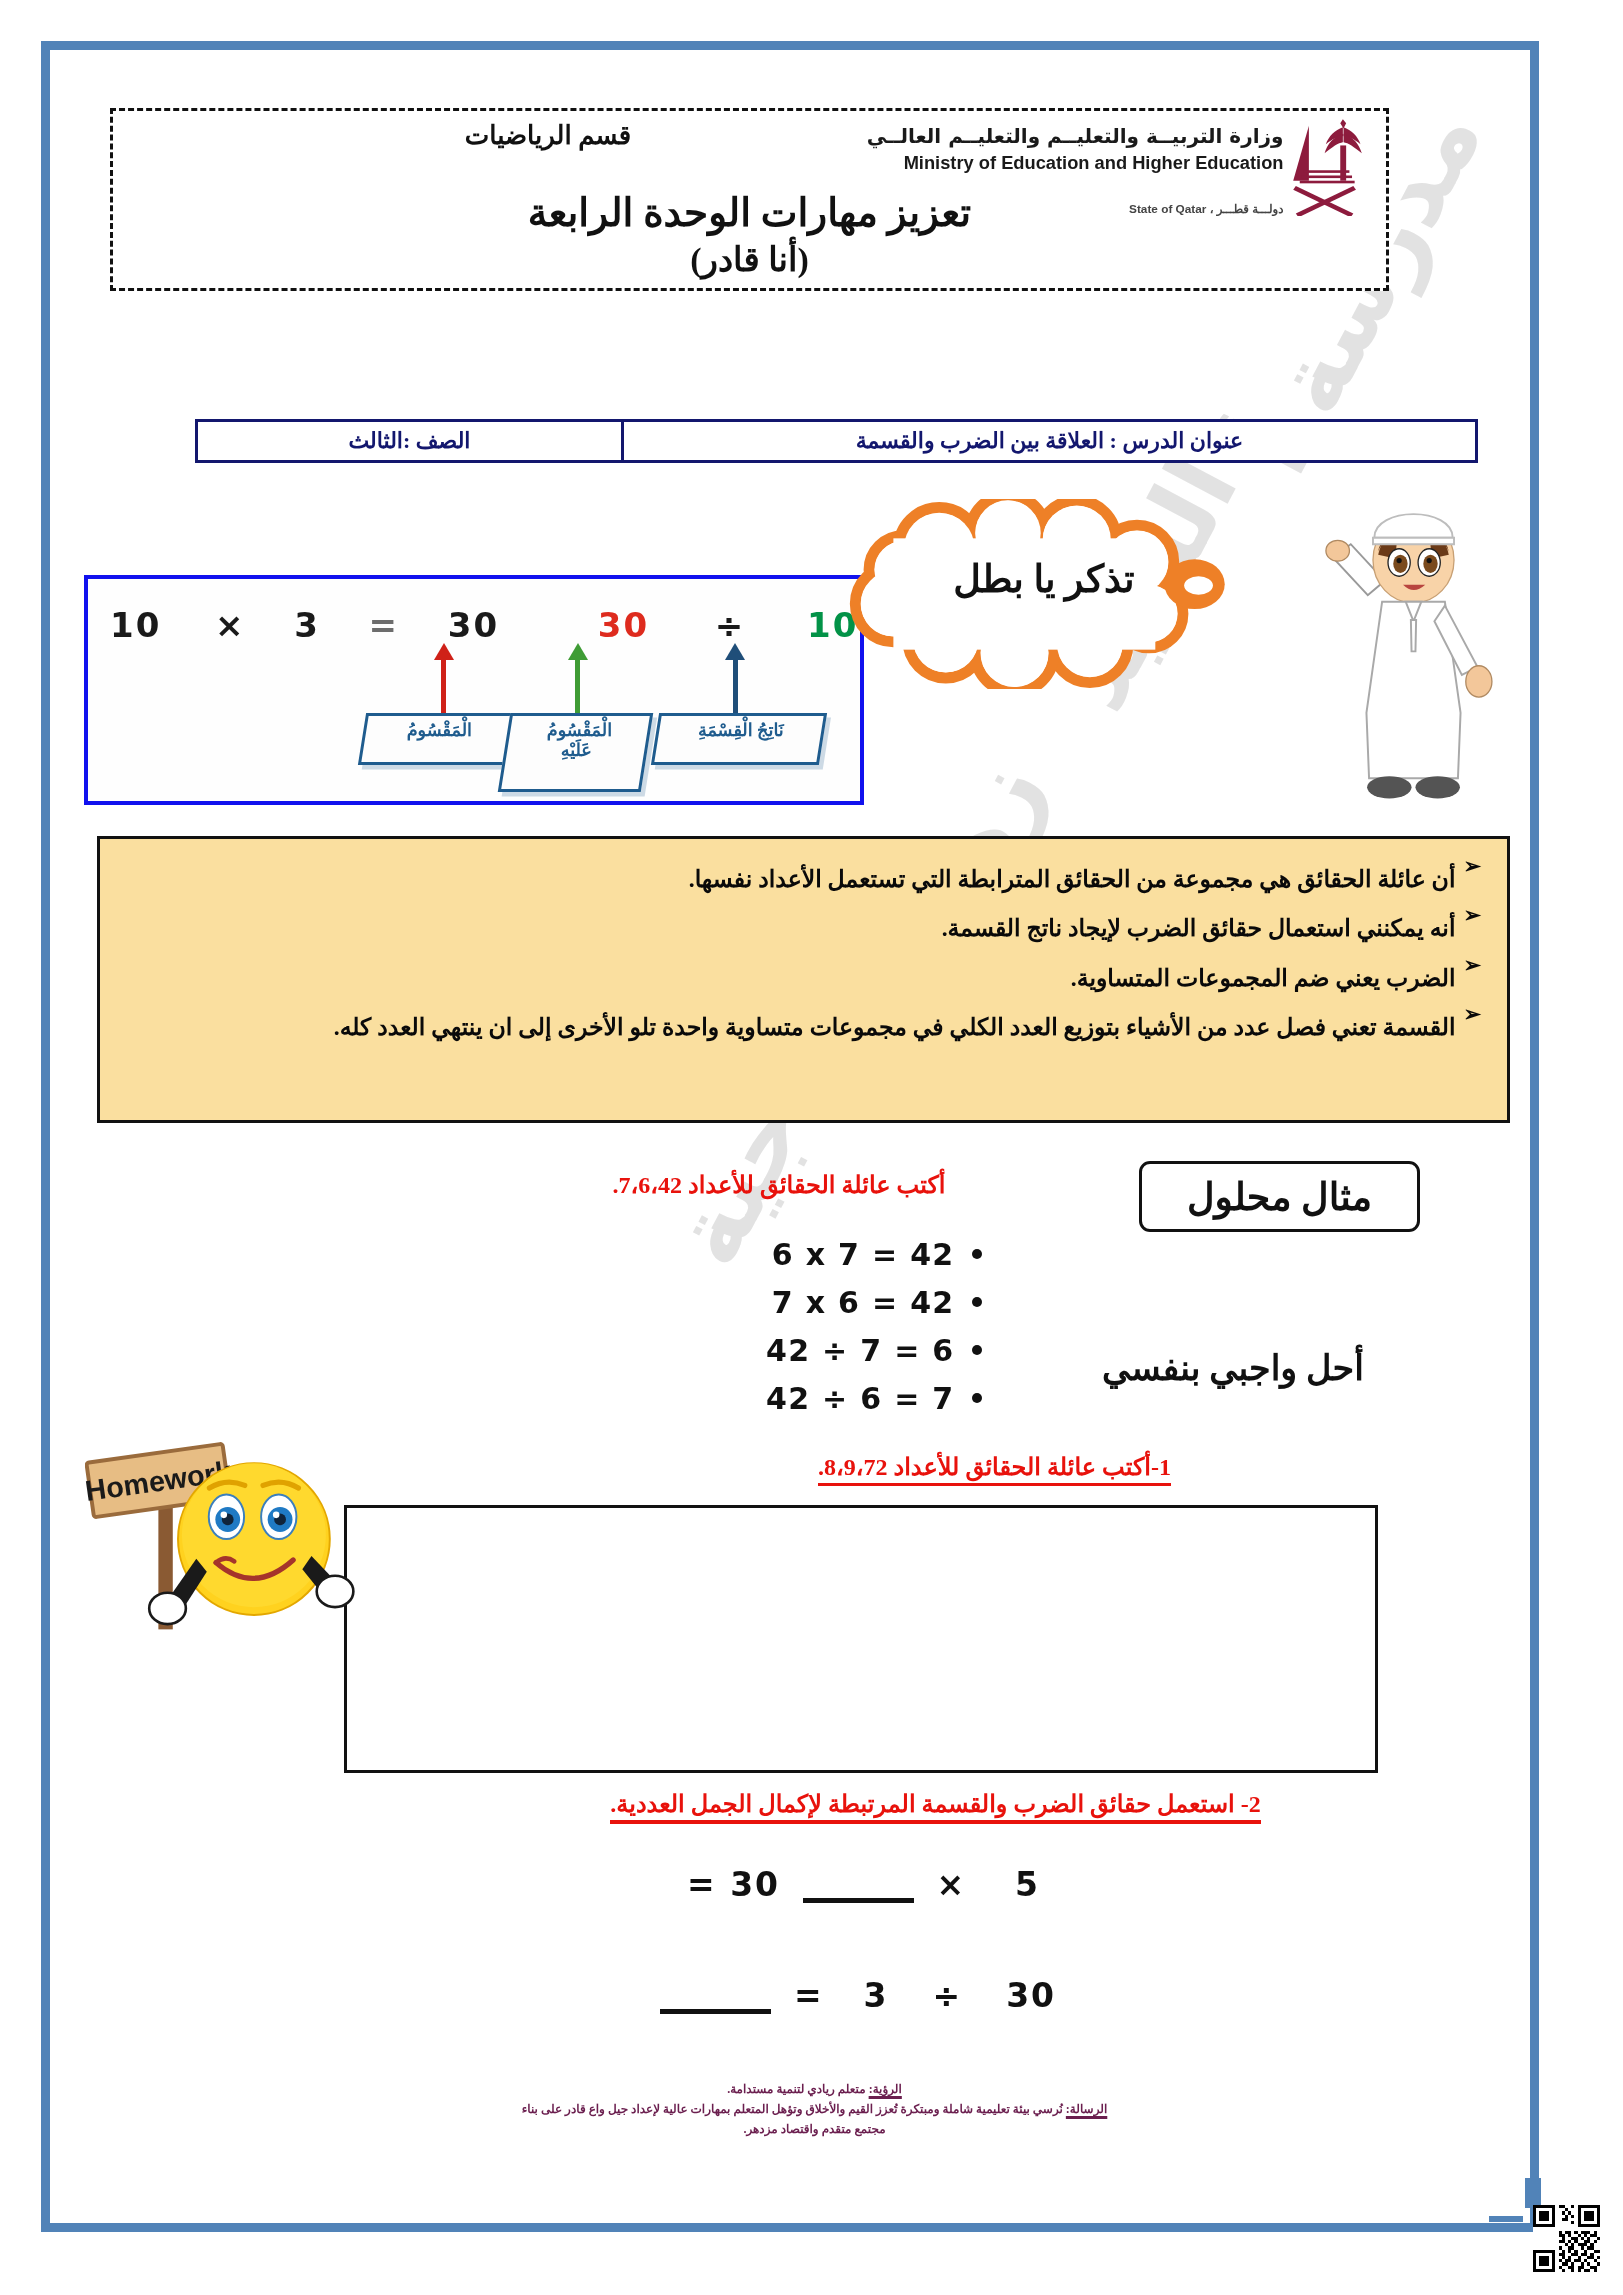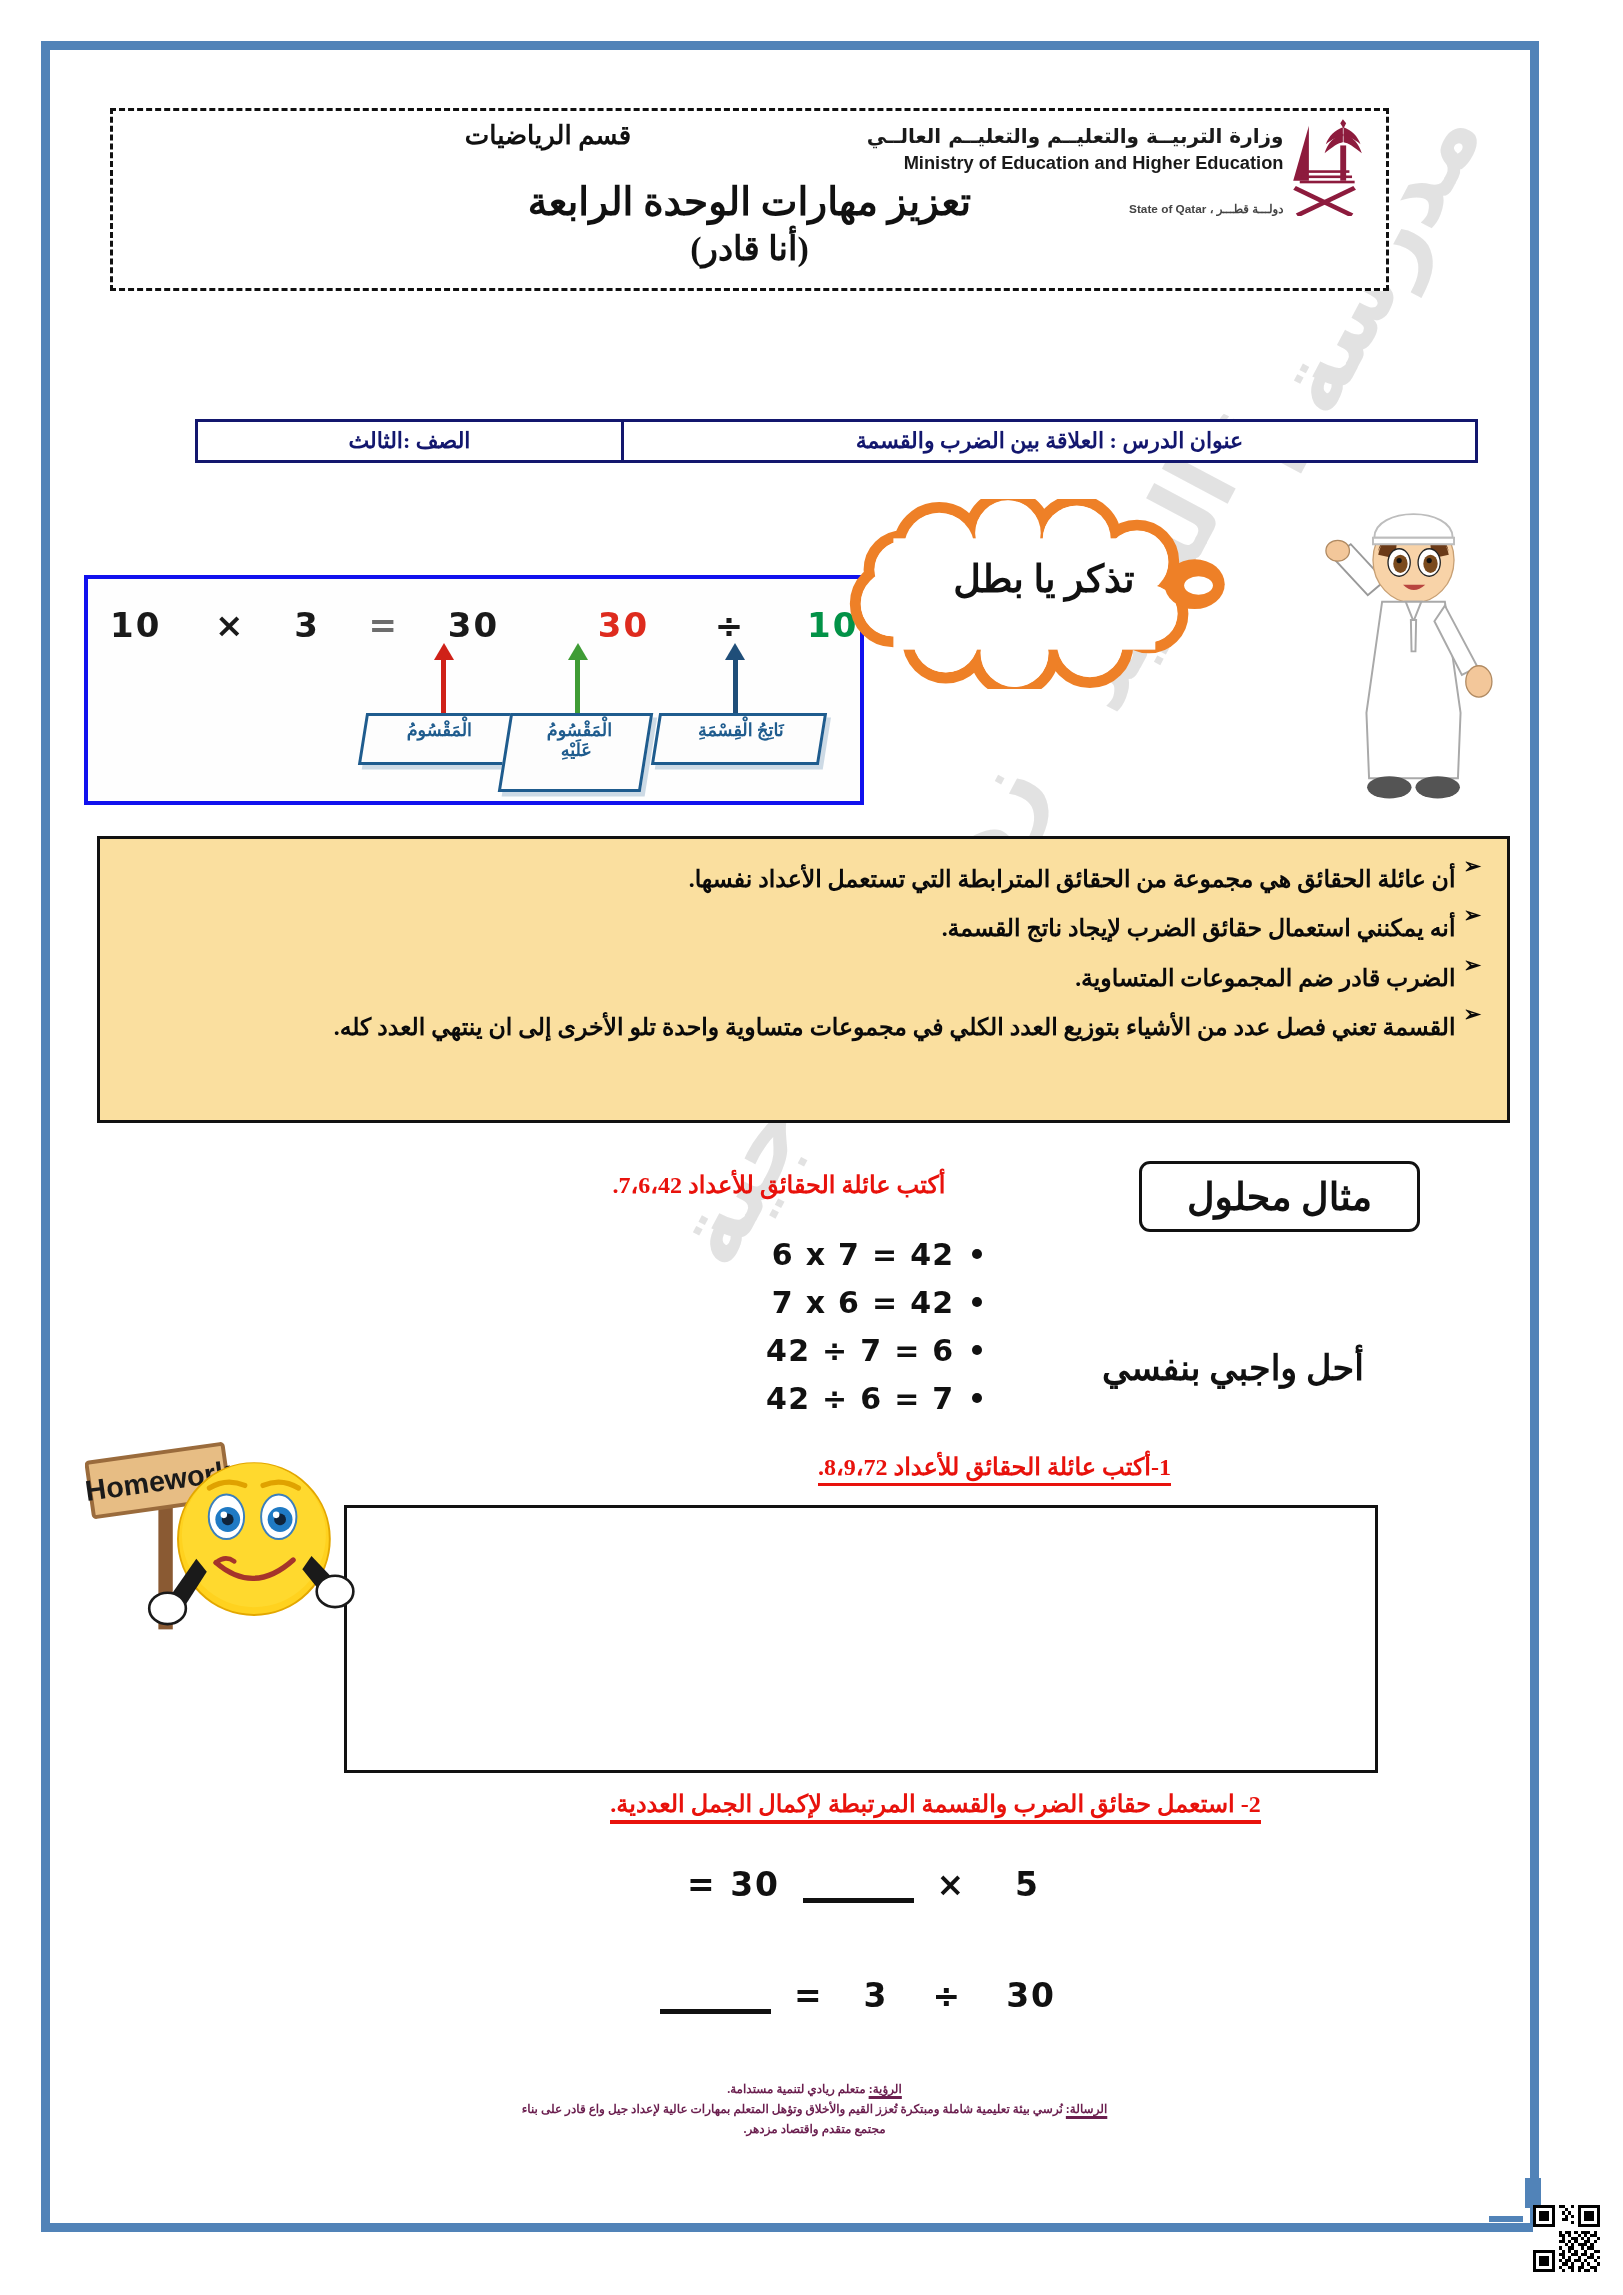--- a/index.html
+++ b/index.html
@@ -92,21 +92,21 @@
     position:absolute;
     right:419px; top:9.2px;
     width:838px;
     text-align:center;
     direction:rtl;
   }
   .hdr-l1{ font-size:26px; font-weight:700; color:#111; margin:0 0 3.9px 0;}
   .hdr-l2{ font-size:26px; font-weight:700; color:#111; margin:0;}
   .hdr-title{
     position:absolute;
-    left:0; right:0; top:68px;
+    left:0; right:0; top:79px;
     text-align:center; direction:rtl;
   }
   .hdr-title .t1{ font-size:39px; font-weight:700; color:#111; }
   .hdr-title .t2{ font-size:34px; font-weight:700; color:#111; margin-top:3.9px;}
 
   
   .lesson-bar{
     position:absolute;
     left:195px; top:419px;
     width:1283px; height:44px;
@@ -505,21 +505,21 @@
     <div class="note-item">
       <span class="note-marker">➢</span>
       <span class="note-text">أن عائلة الحقائق هي مجموعة من الحقائق المترابطة التي تستعمل الأعداد نفسها.</span>
     </div>
     <div class="note-item">
       <span class="note-marker">➢</span>
       <span class="note-text">أنه يمكنني استعمال حقائق الضرب لإيجاد ناتج القسمة.</span>
     </div>
     <div class="note-item">
       <span class="note-marker">➢</span>
-      <span class="note-text">الضرب قادر ضم المجموعات المتساوية.</span>
+      <span class="note-text">الضرب يعني ضم المجموعات المتساوية.</span>
     </div>
     <div class="note-item">
       <span class="note-marker">➢</span>
       <span class="note-text">القسمة تعني فصل عدد من الأشياء بتوزيع العدد الكلي في مجموعات متساوية واحدة تلو الأخرى إلى ان ينتهي العدد كله.</span>
     </div>
   </div>
 
   <div class="example-badge">مثال محلول</div>
   <div class="example-prompt">أكتب عائلة الحقائق للأعداد 7،6،42.</div>
 

